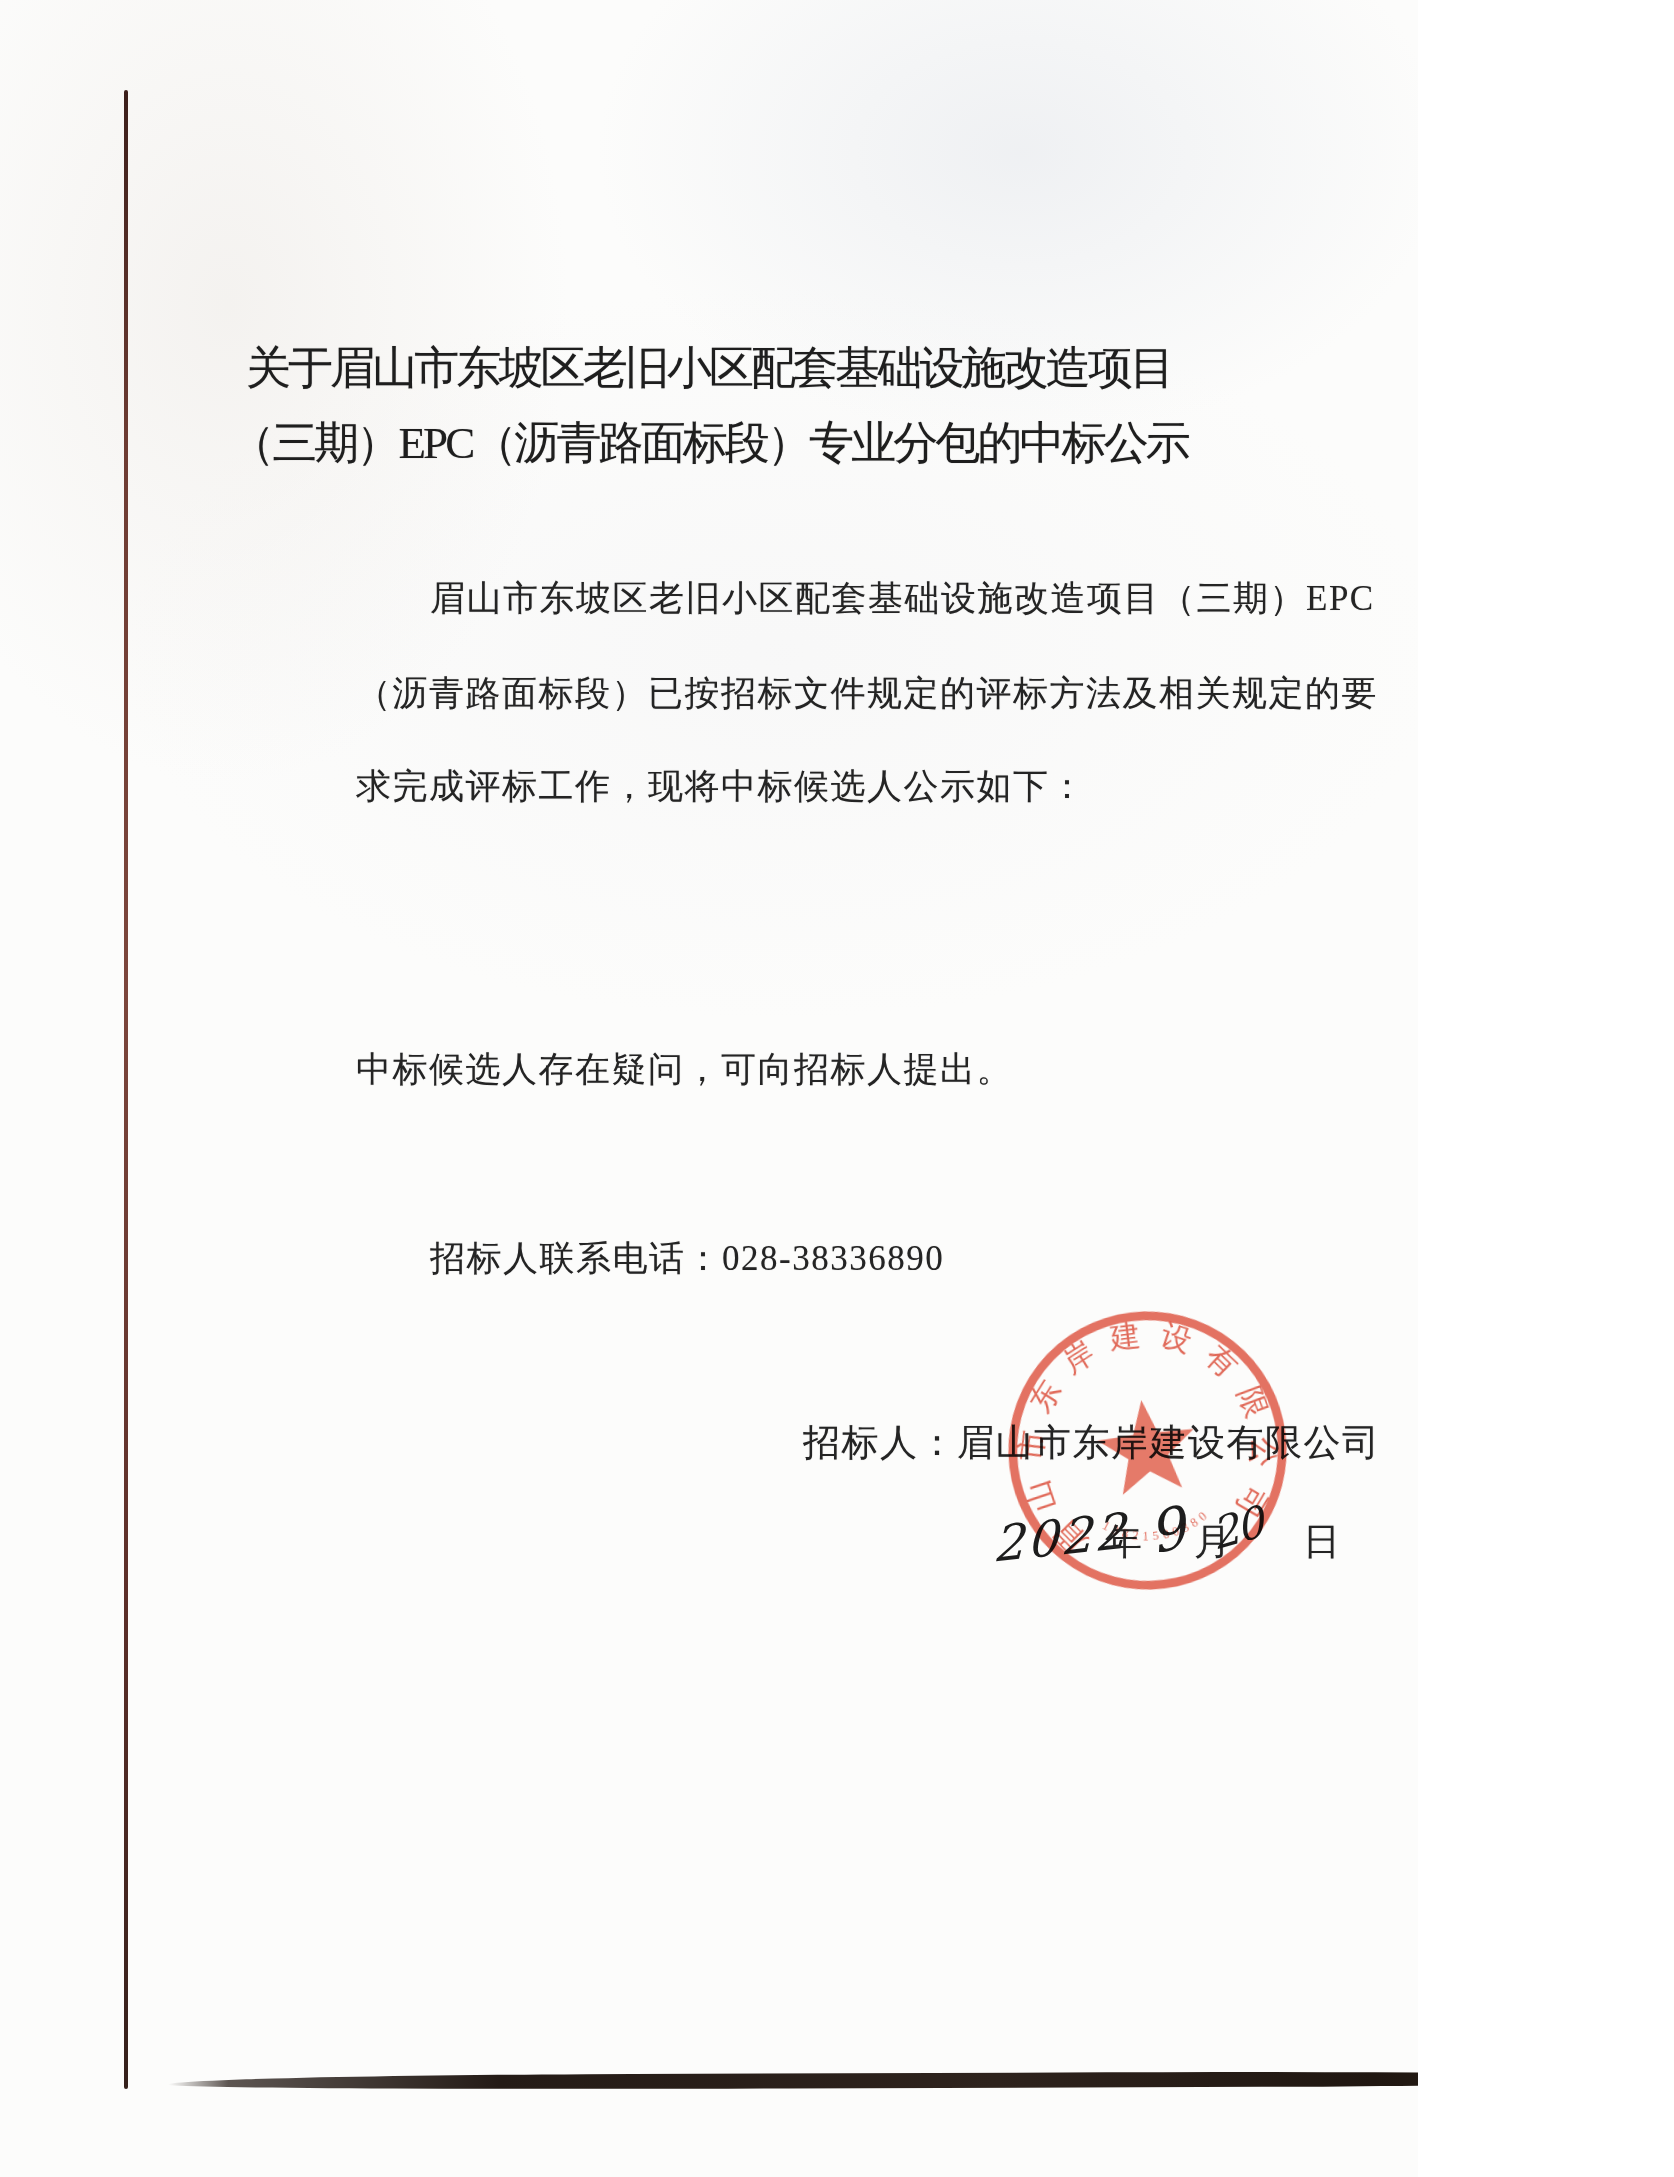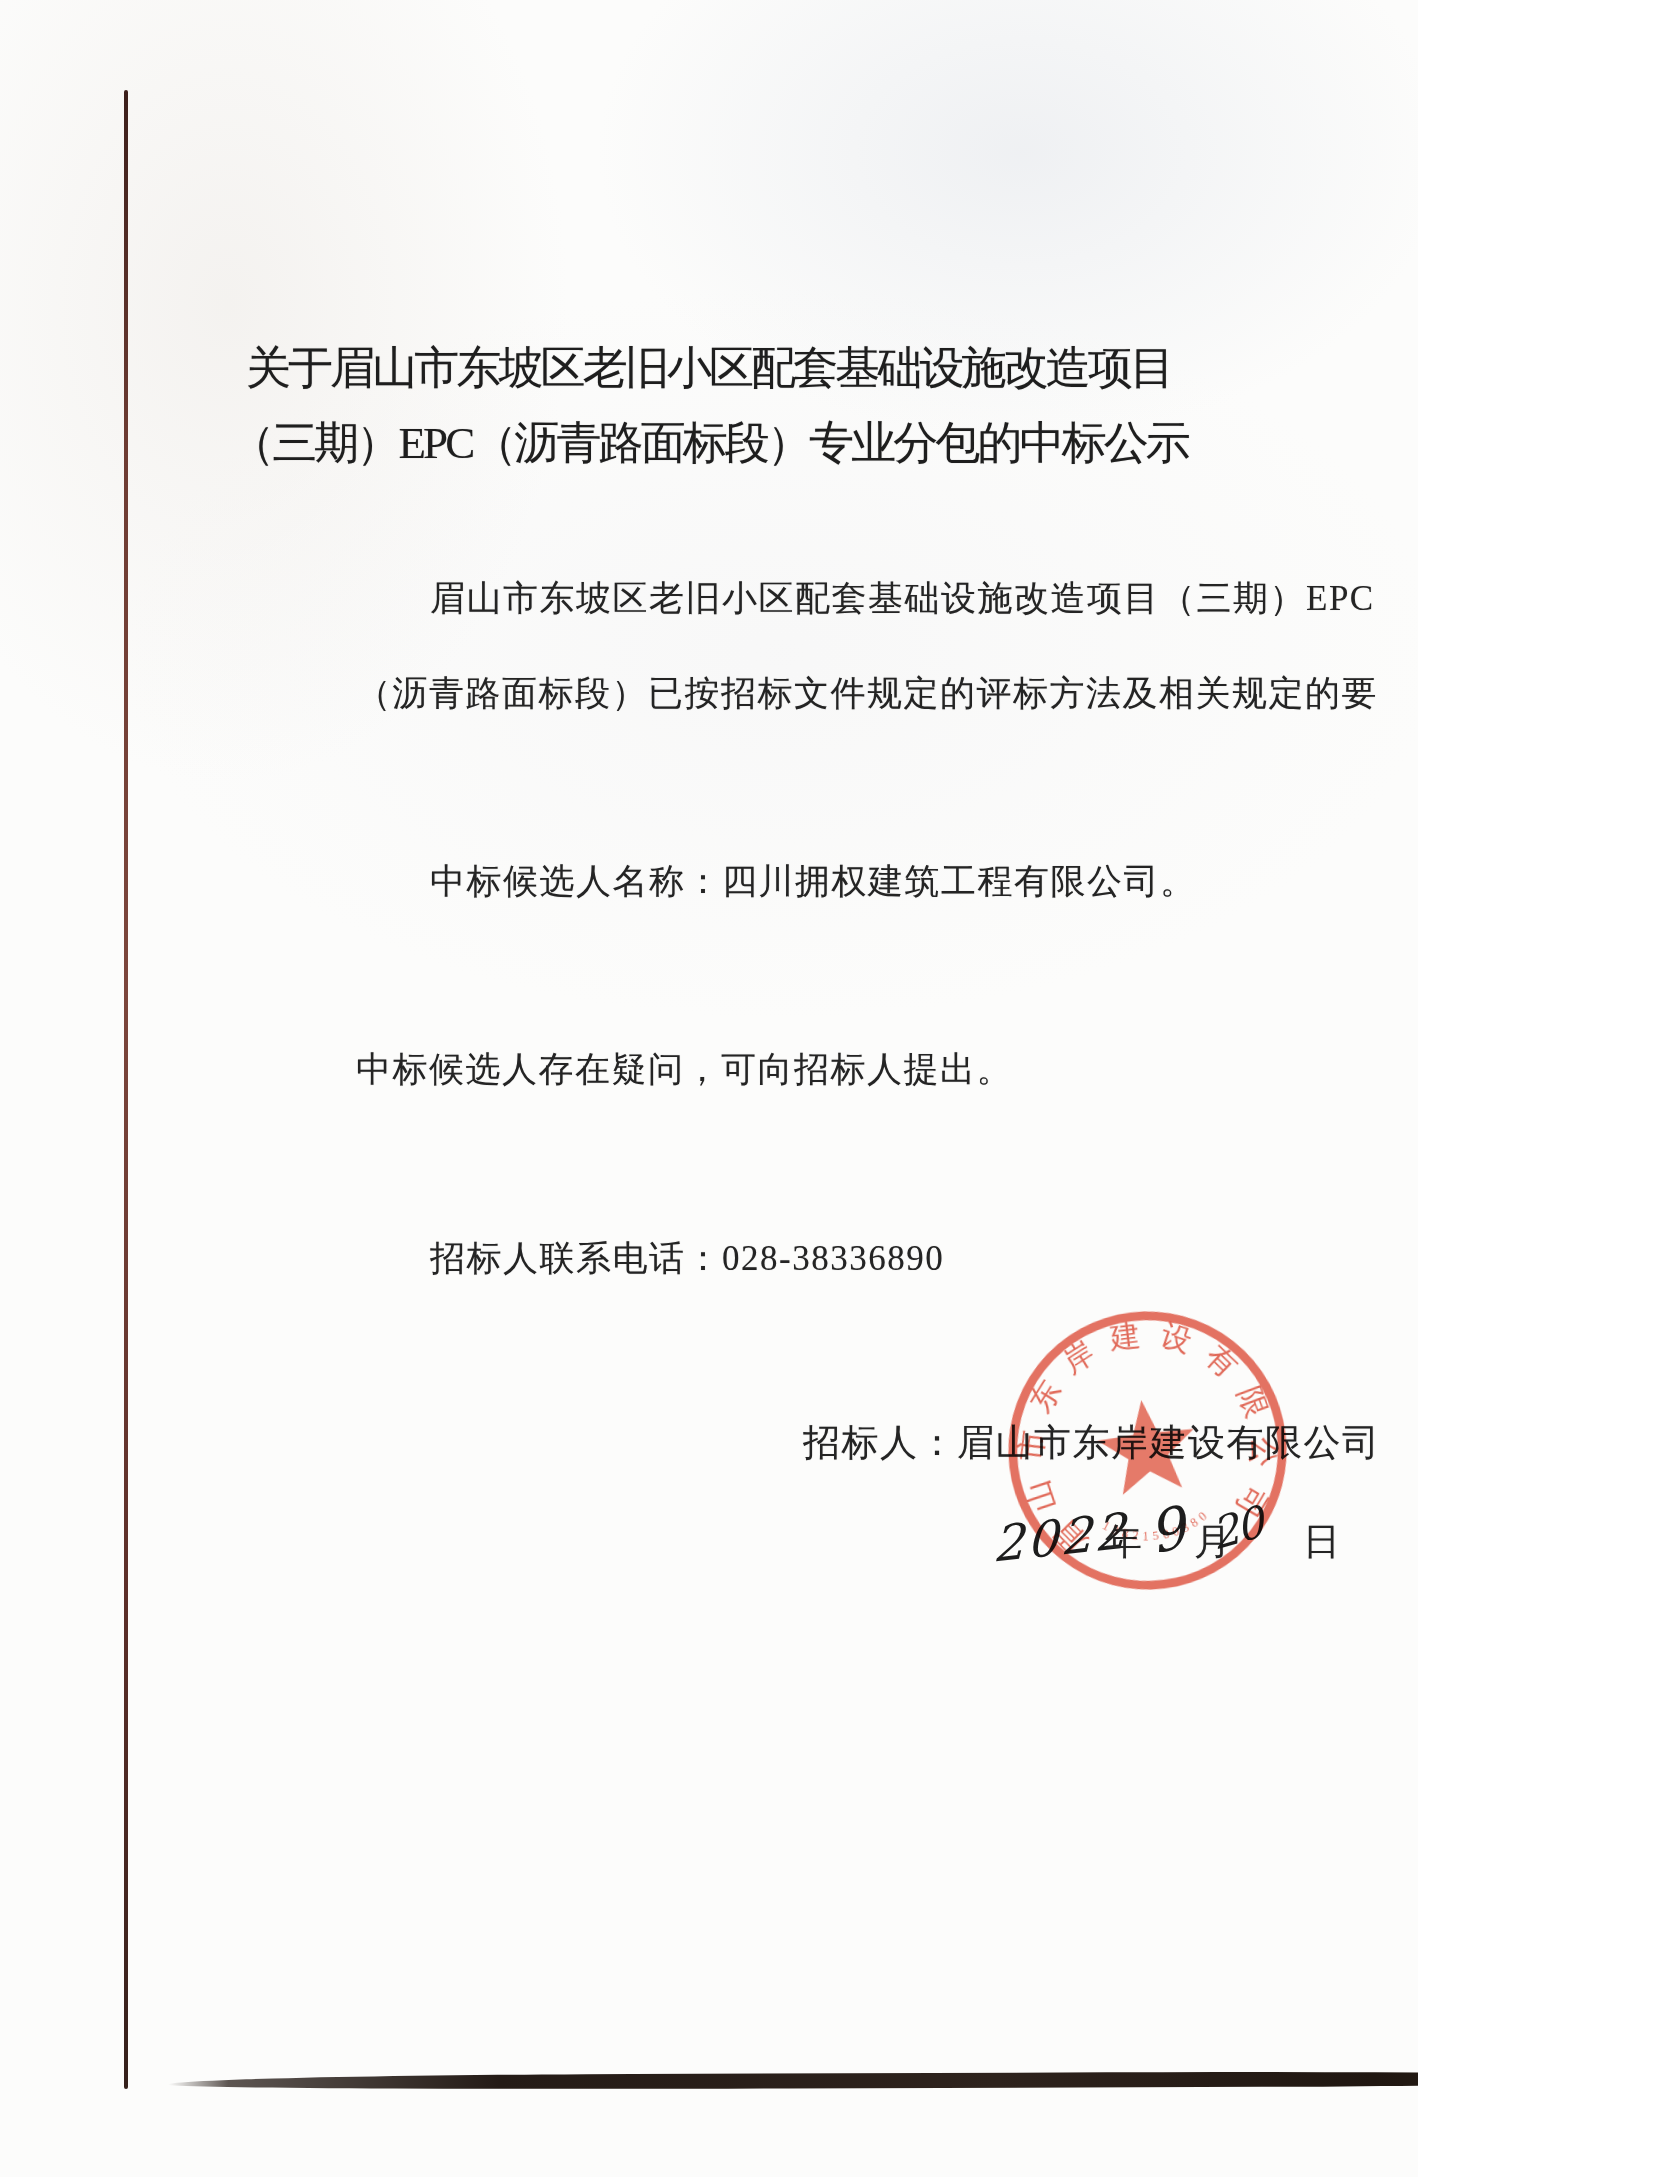--- a/index.html
+++ b/index.html
@@ -90,21 +90,21 @@
   <div class="edge-left"></div>
   <div class="edge-bottom"></div>
   <div class="speck" style="left:1664px;top:1086px;width:5.9px;height:9.8px;"></div>
   <div class="speck" style="left:1551px;top:1209px;width:3.9px;height:3.9px;opacity:.25;"></div>
 
   <div class="title-line t1">关于眉山市东坡区老旧小区配套基础设施改造项目</div>
   <div class="title-line t2">（三期）EPC（沥青路面标段）专业分包的中标公示</div>
 
   <div class="body-line indent bl0">眉山市东坡区老旧小区配套基础设施改造项目（三期）EPC</div>
   <div class="body-line bl1">（沥青路面标段）已按招标文件规定的评标方法及相关规定的要</div>
-  <div class="body-line indent bl3">中标候选人名称：四川拥权建筑工程有限公司。</div>
+  <div class="body-line bl2">求完成评标工作，现将中标候选人公示如下：</div>
   <div class="body-line bl5">中标候选人存在疑问，可向招标人提出。</div>
   <div class="body-line indent bl6">招标人联系电话：028-38336890</div>
 
   <div class="signature">招标人：眉山市东岸建设有限公司</div>
 
   <div class="hand hand-year">2022</div>
   <div class="date-part dp-year-label">年</div>
   <div class="hand hand-month">9</div>
   <div class="date-part dp-month-label">月</div>
   <div class="hand hand-day">20</div>

